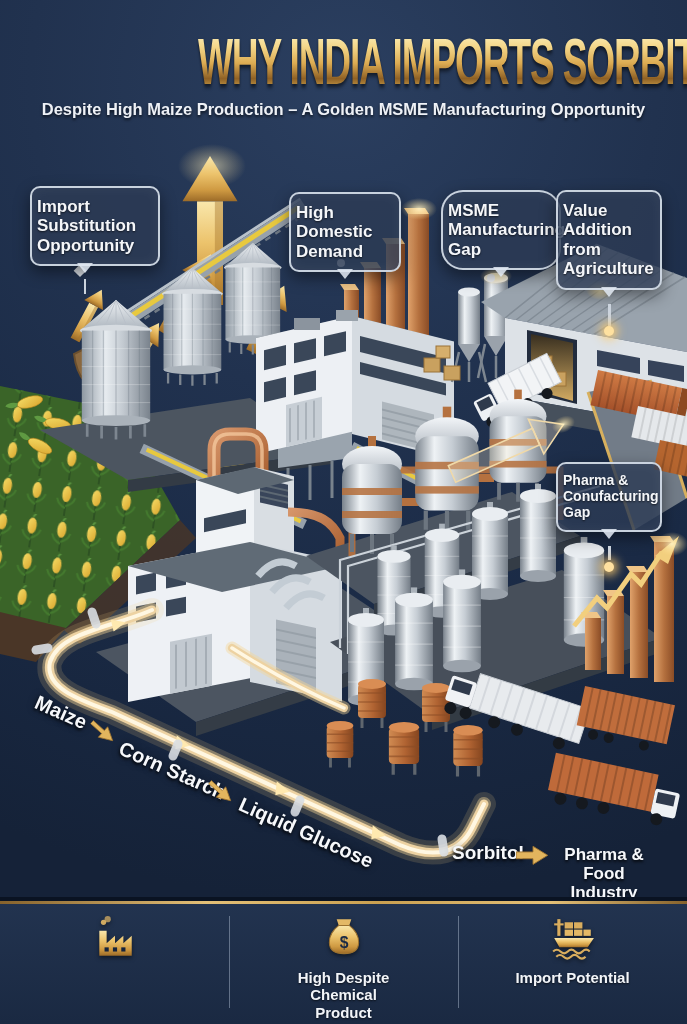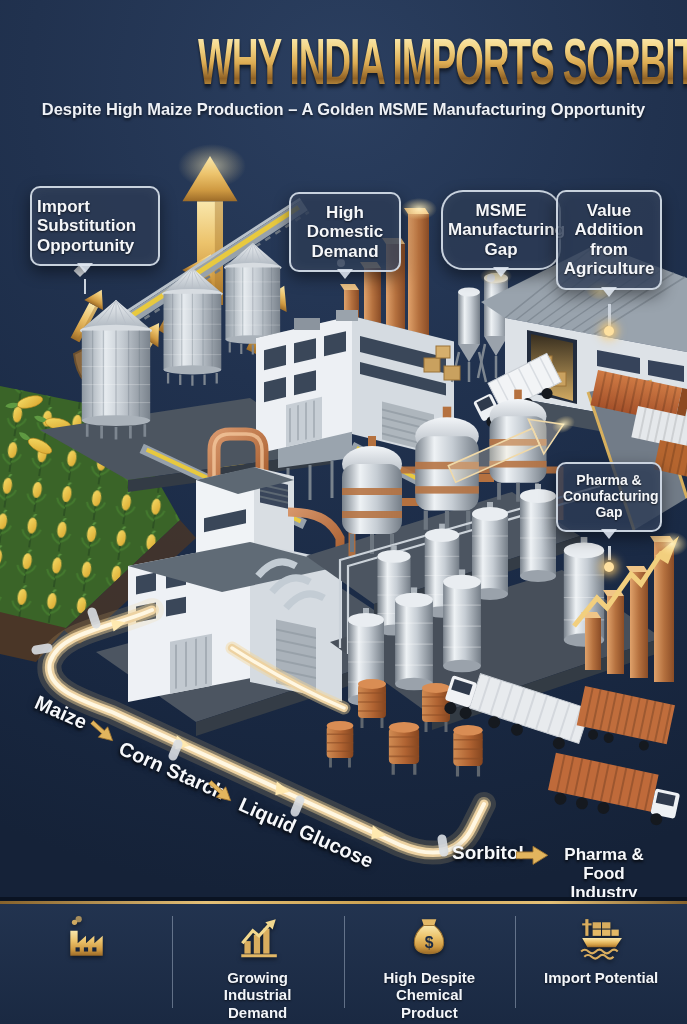--- a/index.html
+++ b/index.html
@@ -21,21 +21,21 @@
     position:absolute;top:100px;left:0;width:100%;text-align:center;
     font-weight:700;font-size:17px;color:#eef1f6;letter-spacing:0;
     text-shadow:0 2px 3px rgba(0,0,0,.65);transform:scaleX(.97);
   }
   
   .scene{position:absolute;left:0;top:0;width:687px;height:1024px;}
   
   .callout{
     position:absolute;box-sizing:border-box;
     background:rgba(44,59,84,.82);border:2px solid rgba(223,231,241,.88);border-radius:10px;
-    color:#f4f6f9;font-weight:700;font-size:17px;line-height:1.14;text-align:center;
+    color:#f4f6f9;font-weight:700;font-size:17px;line-height:1.14;text-align:left;
     padding:9px 5px;text-shadow:0 1px 2px rgba(0,0,0,.65);
     box-shadow:0 6px 16px rgba(0,0,0,.45), inset 0 0 14px rgba(255,255,255,.05);
   }
   .callout .ptr{position:absolute;left:50%;bottom:-17px;margin-left:-8px;width:0;height:0;
     border:8px solid transparent;border-top:10px solid rgba(223,231,241,.88);}
   .callout .stem{position:absolute;left:50%;bottom:-30px;margin-left:-1px;width:2.5px;height:15px;background:#ccd4de;}
   .callout .dot{position:absolute;left:50%;margin-left:-5px;width:10px;height:10px;border-radius:50%;
     background:#ffe1a0;box-shadow:0 0 10px 4px rgba(255,205,110,.8);}
   
   .flow-label{position:absolute;color:#f6f8fb;font-weight:800;font-size:20px;white-space:nowrap;
@@ -541,31 +541,20 @@
       <svg class="f-icon" viewBox="0 0 44 44">
         <circle cx="11" cy="6" r="2.5" fill="#e3b866" opacity=".9"></circle>
         <circle cx="15" cy="3" r="3" fill="#e3b866" opacity=".7"></circle>
         <path d="M7,38 V14 h7 v12 l8,-7 v7 l8,-7 v7 l8,-7 V38 Z" fill="url(#goldV)"></path>
         <rect x="12" y="30" width="4" height="4" fill="#16243c"></rect>
         <rect x="20" y="30" width="4" height="4" fill="#16243c"></rect>
         <rect x="28" y="30" width="4" height="4" fill="#16243c"></rect>
       </svg>
     </div>
 
-    <div class="f-item">
-      <svg class="f-icon" viewBox="0 0 44 44">
-        <path d="M6,38 H40" stroke="#e3b866" stroke-width="3"></path>
-        <rect x="9" y="24" width="6" height="12" fill="#d9ad5e"></rect>
-        <rect x="18" y="18" width="6" height="18" fill="#d9ad5e"></rect>
-        <rect x="27" y="12" width="6" height="24" fill="#d9ad5e"></rect>
-        <polyline points="7,26 17,14 23,19 34,7" stroke="#f2d88e" stroke-width="3" fill="none"></polyline>
-        <polygon points="29,6 39,3 36,13" fill="#f2d88e"></polygon>
-      </svg>
-      <div class="f-label">Growing Industrial Demand</div>
-    </div>
 
     <div class="f-item">
       <svg class="f-icon" viewBox="0 0 44 44">
         <polygon points="15,3 29,3 27,9 17,9" fill="#e3b866"></polygon>
         <path d="M17,9 h10 q9,7 9,16 q0,11 -14,11 q-14,0 -14,-11 q0,-9 9,-16 Z" fill="url(#goldV)" stroke="#9c7230" stroke-width="1"></path>
         <text x="22" y="31" font-size="15" font-weight="800" fill="#1c2b45" text-anchor="middle" font-family="Liberation Sans, sans-serif">$</text>
       </svg>
       <div class="f-label">High Despite Chemical Product</div>
     </div>
 

